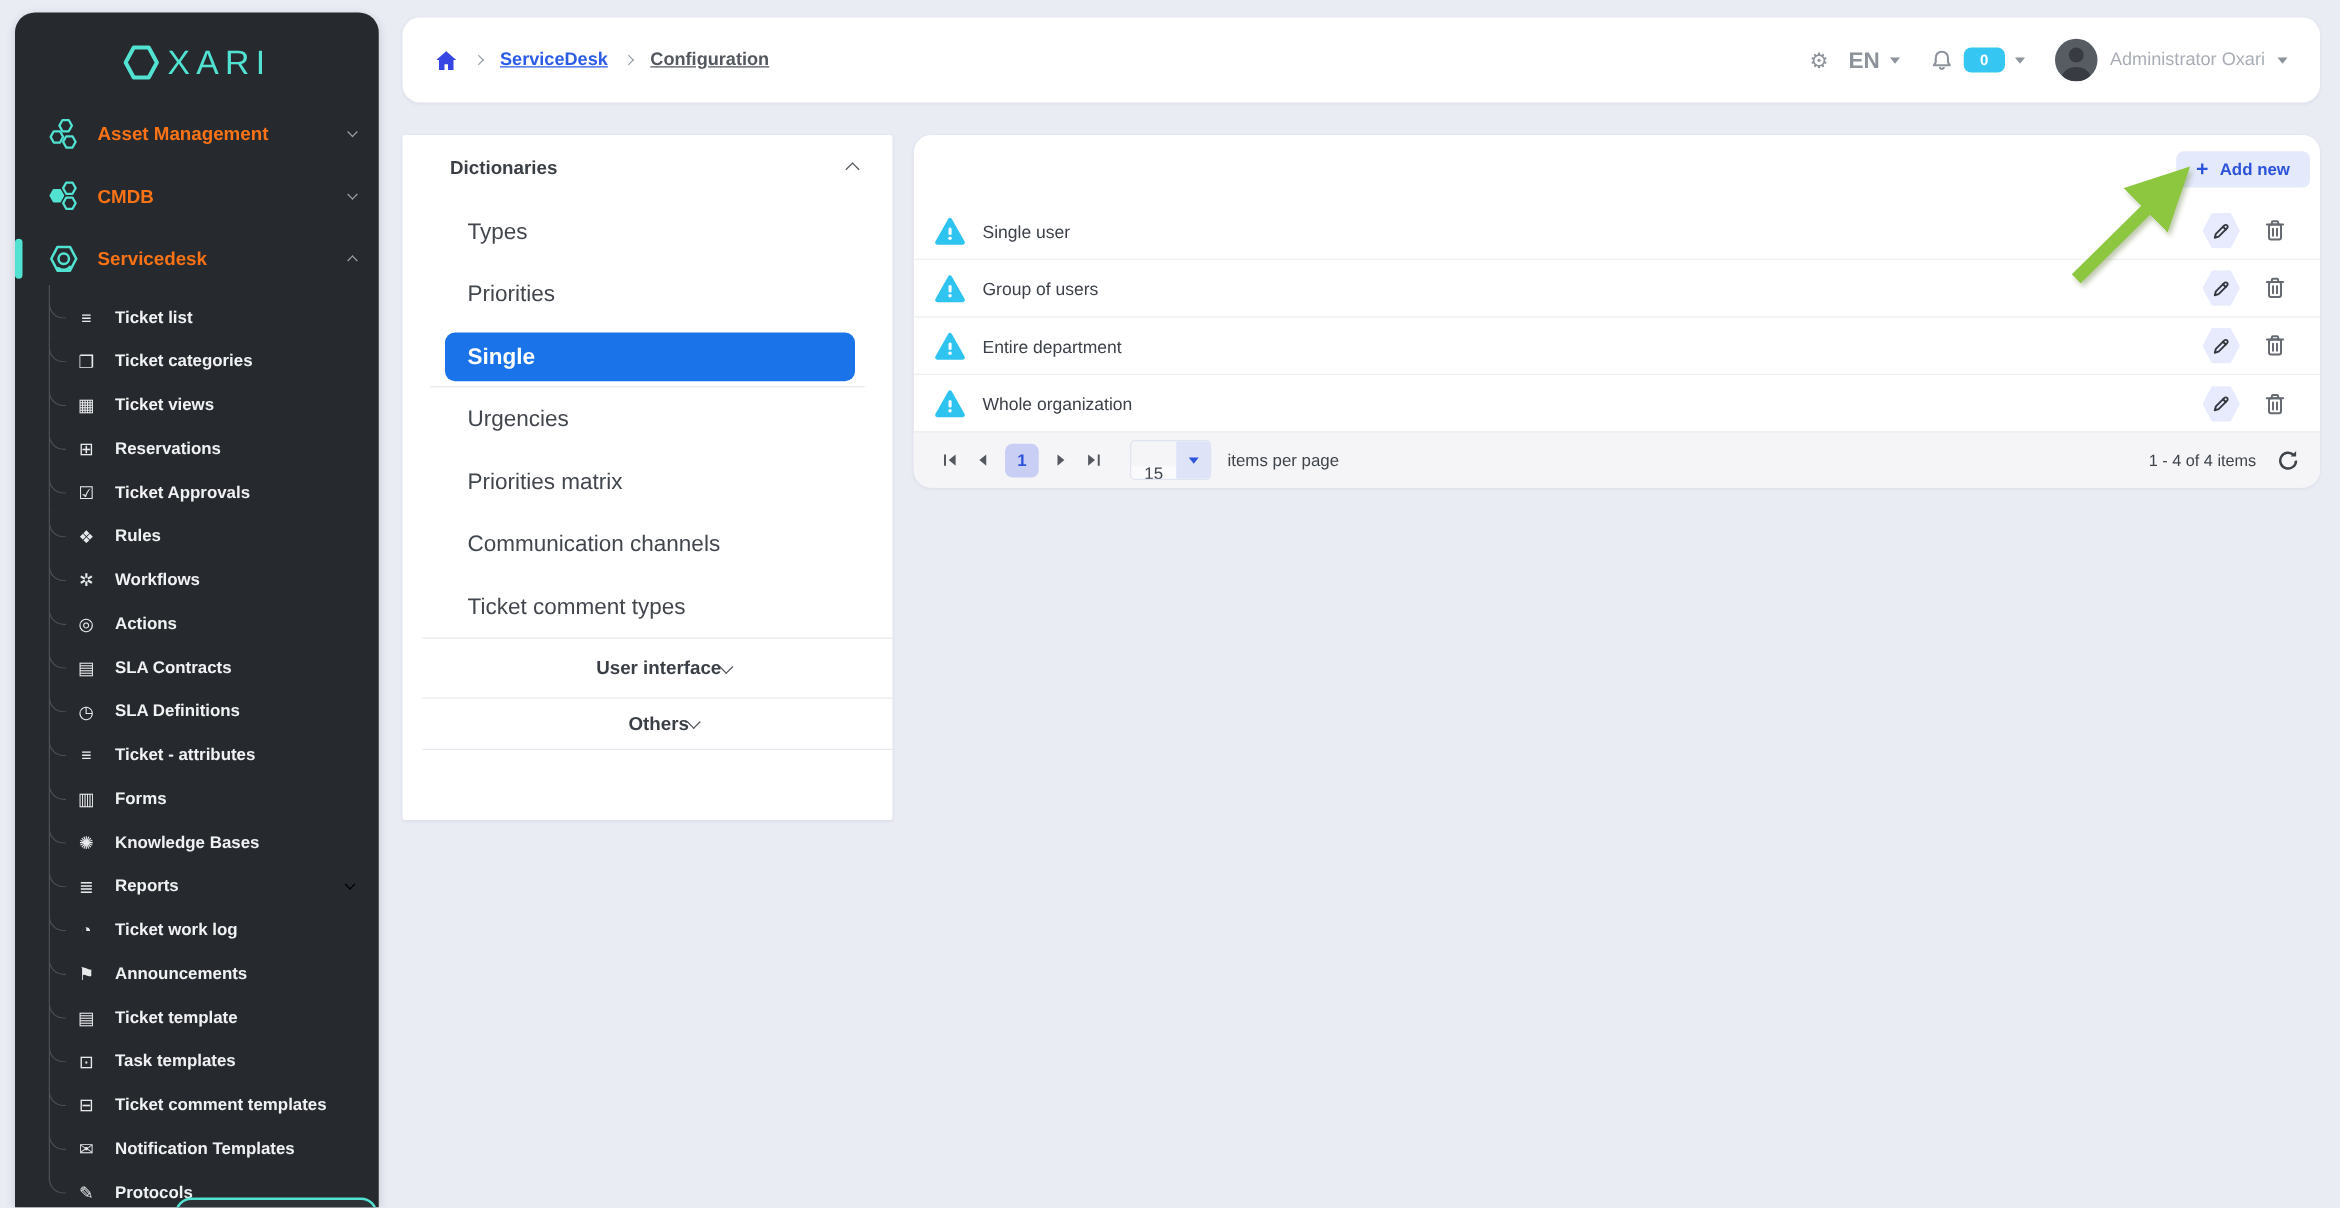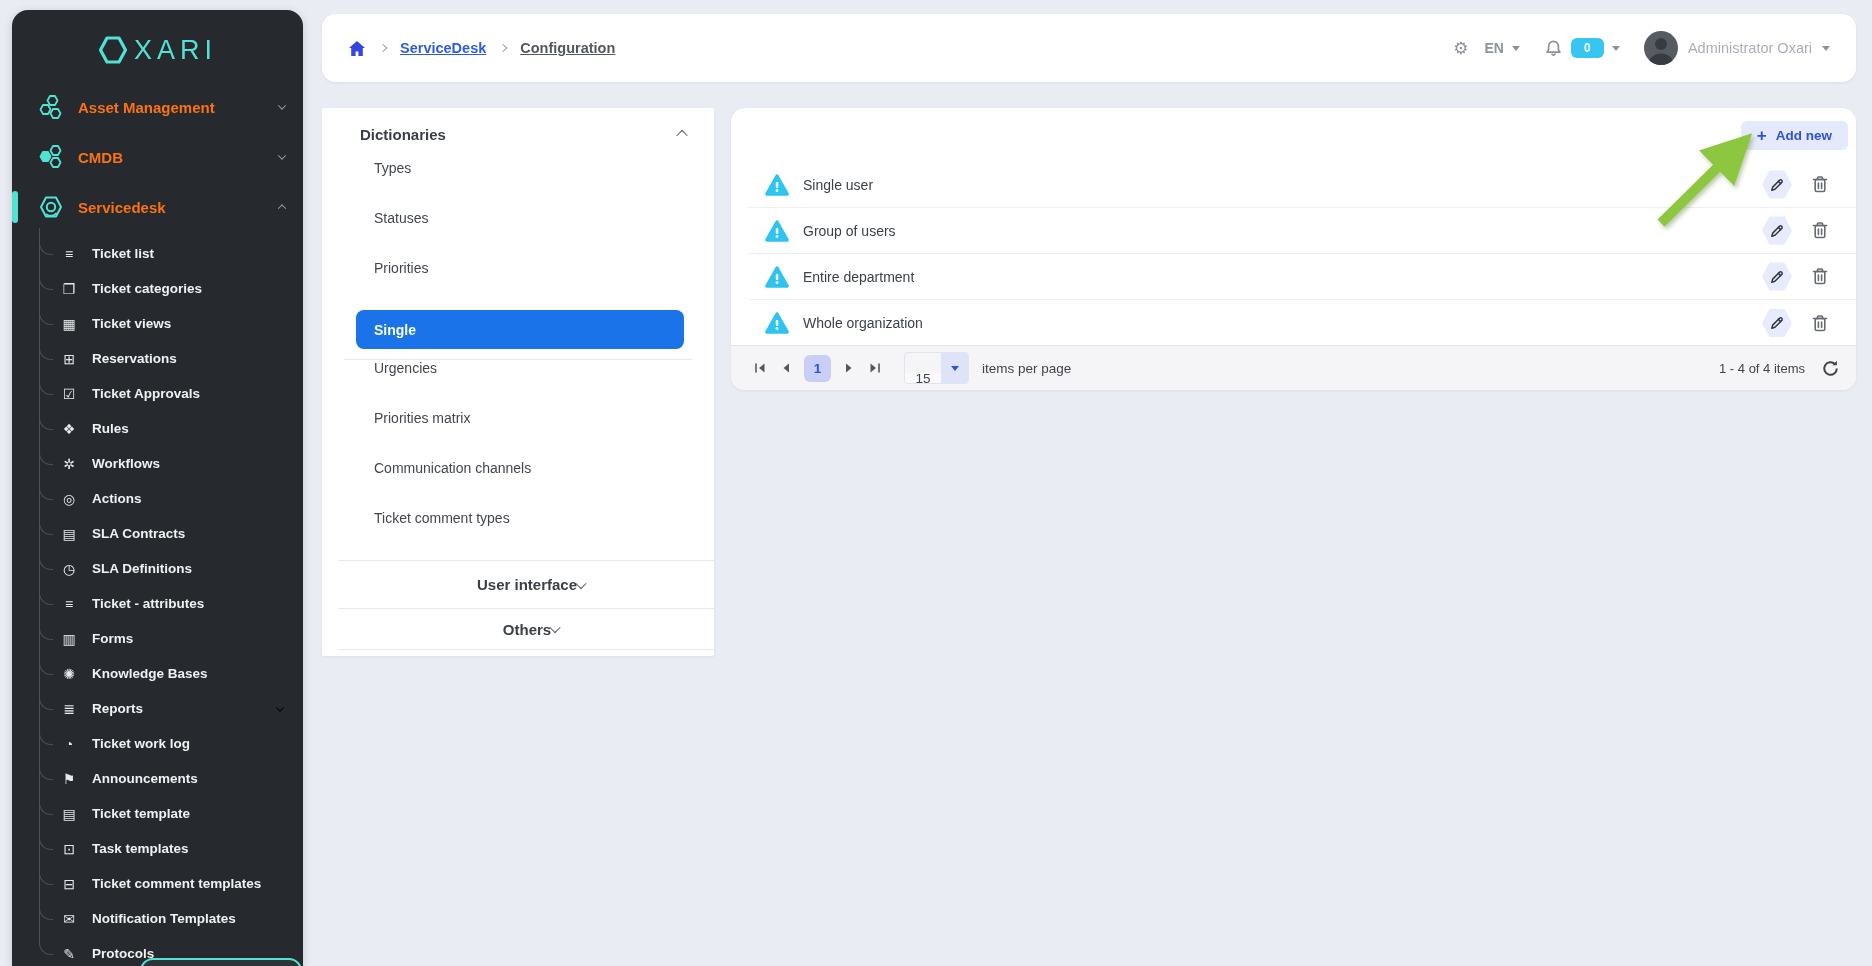--- a/index.html
+++ b/index.html
@@ -41,51 +41,51 @@
   .topbar{position:absolute;left:322px;top:14px;width:1534px;height:68px;background:#fff;border-radius:14px;
     box-shadow:0 1px 3px rgba(40,45,80,.07);display:flex;align-items:center;justify-content:space-between;
     padding:0 26px;box-sizing:border-box;}
   .crumbs{display:flex;align-items:center;gap:14px;}
   .crumb-link{font-size:14.5px;font-weight:700;color:#2c5ce6;text-decoration:underline;cursor:pointer;}
   .crumb-current{font-size:14.5px;font-weight:700;color:#53575e;text-decoration:underline;}
   .crumbs .chev{color:#9ca1a9;}
   .hdr-right{display:flex;align-items:center;gap:10px;}
   .gear{font-size:17px;color:#8d939b;cursor:pointer;}
   .lang{display:flex;align-items:center;gap:8px;cursor:pointer;margin-left:6px;}
-  .lang-label{font-size:14px;font-weight:600;color:#8d939b;}
+  .lang-label{font-size:18px;font-weight:600;color:#8d939b;}
   .bellgrp{display:flex;align-items:center;gap:8px;margin-left:14px;cursor:pointer;}
   .badge{min-width:25px;height:20px;border-radius:6px;background:#35c7f2;color:#fff;font-size:12px;font-weight:700;
     display:flex;align-items:center;justify-content:center;padding:0 4px;}
   .usergrp{display:flex;align-items:center;gap:10px;margin-left:14px;cursor:pointer;}
   .avatar{width:34px;height:34px;border-radius:50%;background:#575c63;overflow:hidden;flex:none;}
   .username{font-size:14.5px;color:#a9aeb6;}
   
   .dict{position:absolute;left:322px;top:108px;width:392px;height:548px;background:#fff;border-radius:2px;
     box-shadow:0 1px 3px rgba(40,45,80,.07);box-sizing:border-box;}
   .dict-header{height:52px;display:flex;align-items:center;justify-content:space-between;
     padding:0 28px 0 38px;font-size:15px;font-weight:700;color:#3a3f46;cursor:pointer;}
   .dict-header .chev{color:#54585e;}
-  .dict-item{height:50px;display:flex;align-items:flex-start;padding-left:52px;font-size:14px;color:#42464d;cursor:pointer;box-sizing:border-box;}
+  .dict-item{height:50px;display:flex;align-items:center;padding-left:52px;font-size:18px;color:#42464d;cursor:pointer;box-sizing:border-box;}
   .dict-item .lbl{display:flex;align-items:center;}
   .dict-item.active{padding-left:34px;position:relative;}
   .dict-item.active .lbl{width:328px;height:39px;background:#1a73e8;color:#fff;border-radius:8px;
     padding-left:18px;font-weight:600;box-sizing:border-box;}
   .dict-item.active::after{content:'';position:absolute;left:22px;right:22px;bottom:0;border-bottom:1px solid #e8e9ee;}
   .dict-section{height:48px;border-top:1px solid #e8e9ee;display:flex;align-items:center;justify-content:center;
     padding:0 28px 0 38px;font-size:15px;font-weight:600;color:#3a3f46;cursor:pointer;box-sizing:border-box;margin-left:16px;}
   .dict-section .chev{color:#54585e;}
   .dict-section.short{height:42px;border-bottom:1px solid #e8e9ee;}
   
   .maincard{position:absolute;left:731px;top:108px;width:1125px;height:282px;background:#fff;border-radius:14px;
     box-shadow:0 1px 3px rgba(40,45,80,.07);}
   .addnew{position:absolute;top:13px;right:8px;height:29px;padding:0 16px;background:#e4e9fb;border-radius:6px;
     display:flex;align-items:center;gap:9px;color:#2d53db;cursor:pointer;}
   .addnew .plus{font-size:17px;font-weight:700;line-height:1;}
   .addnew .lbl{font-size:13.5px;font-weight:600;}
-  .rows{position:absolute;top:54px;left:17px;right:0;}
+  .rows{position:absolute;top:54px;left:0;right:0;}
   .irow{height:46px;display:flex;align-items:center;padding:0 26px 0 16px;border-bottom:1px solid #eef0f4;box-sizing:border-box;}
   .irow:last-child{border-bottom:none;}
   .warn{margin-right:13px;flex:none;display:flex;}
   .irow .lbl{flex:1;font-size:14px;font-weight:500;color:#3c4149;}
   .acts{display:flex;align-items:center;gap:18px;}
   .hexbtn{width:30px;height:30px;background:#e7ebfd;display:flex;align-items:center;justify-content:center;cursor:pointer;
     clip-path:polygon(25% 3%,75% 3%,100% 50%,75% 97%,25% 97%,0 50%);}
   .trashbtn{display:flex;cursor:pointer;}
   .pagbar{position:absolute;bottom:0;left:0;right:0;height:45px;background:#f5f5f7;border-top:1px solid #e3e4e8;
     border-radius:0 0 14px 14px;display:flex;align-items:center;padding:0 16px;box-sizing:border-box;}
@@ -306,23 +306,20 @@
   <div class="dict-header">
     <span>Dictionaries</span>
     <span class="chev up"></span>
   </div>
   <div>
 
   <div class="dict-item">
         <span class="lbl">Types</span>
       </div>
       <div class="dict-item">
-        <span class="lbl">Statuses</span>
-      </div>
-      <div class="dict-item">
         <span class="lbl">Priorities</span>
       </div>
       <div class="dict-item active">
         <span class="lbl">Single</span>
       </div>
       <div class="dict-item">
         <span class="lbl">Urgencies</span>
       </div>
       <div class="dict-item">
         <span class="lbl">Priorities matrix</span>

